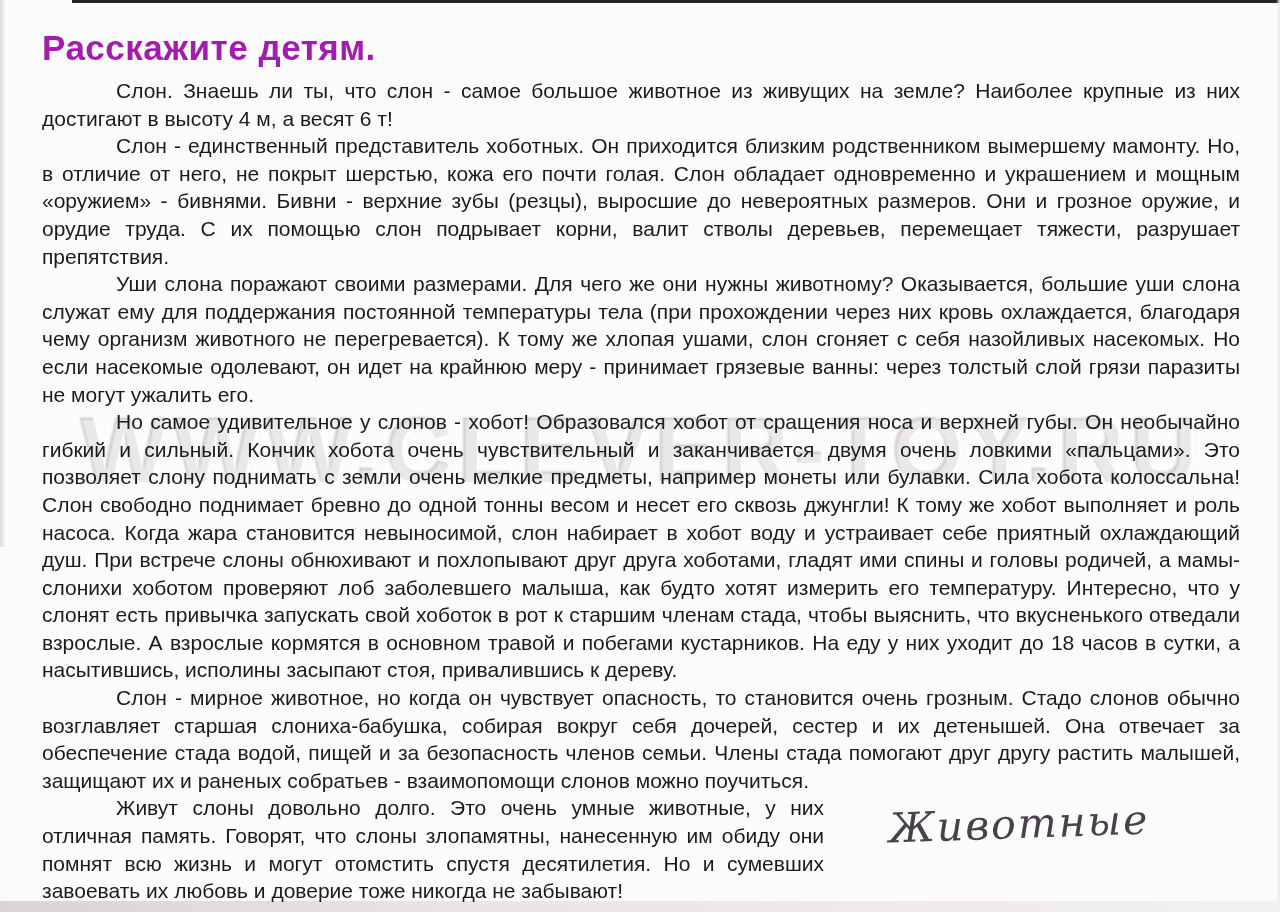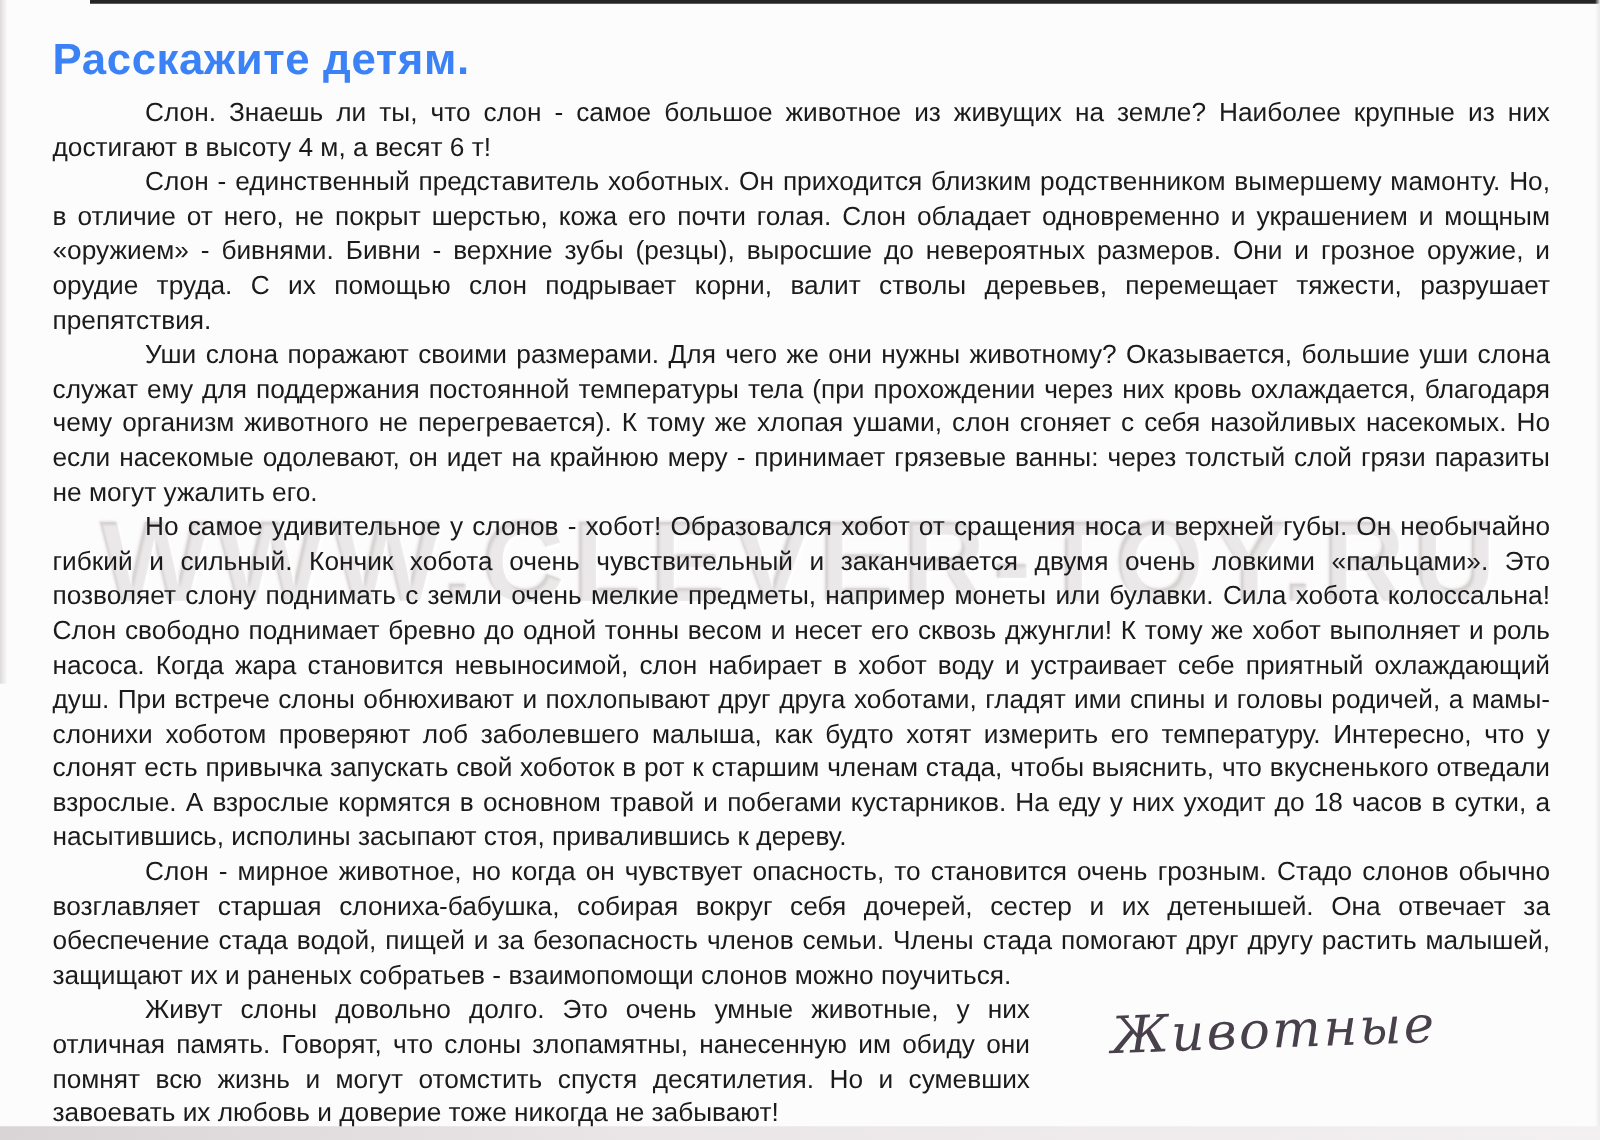--- a/index.html
+++ b/index.html
@@ -48,21 +48,21 @@
 
   .content {
     position: relative;
     z-index: 2;
     padding: 28px 40px 0 42px;
   }
 
   .doc-title {
     font-size: 35px;
     font-weight: bold;
-    color: #3b82f6;
+    color: #a21caf;
     margin: 0 0 9px 0;
     letter-spacing: 0.5px;
   }
 
   .body-text p {
     margin: 0;
     font-size: 21px;
     line-height: 27.6px;
     text-align: justify;
     text-indent: 74px;

